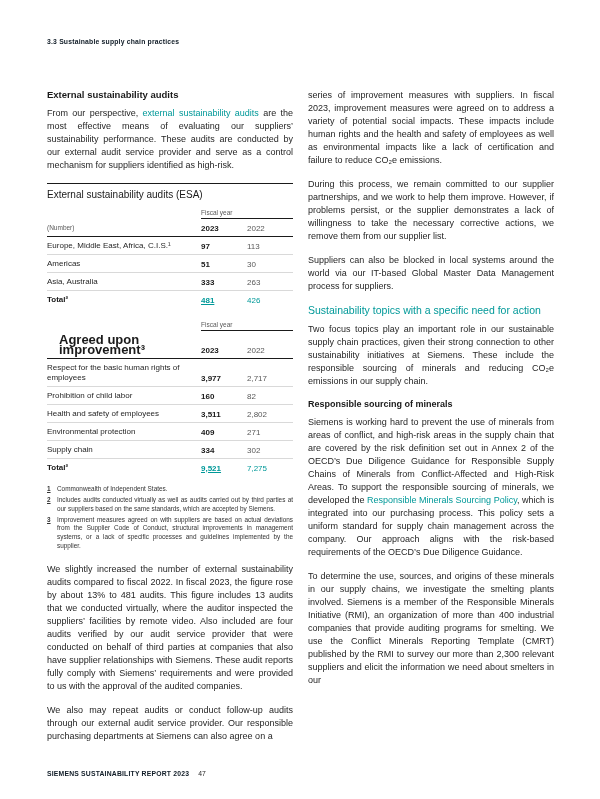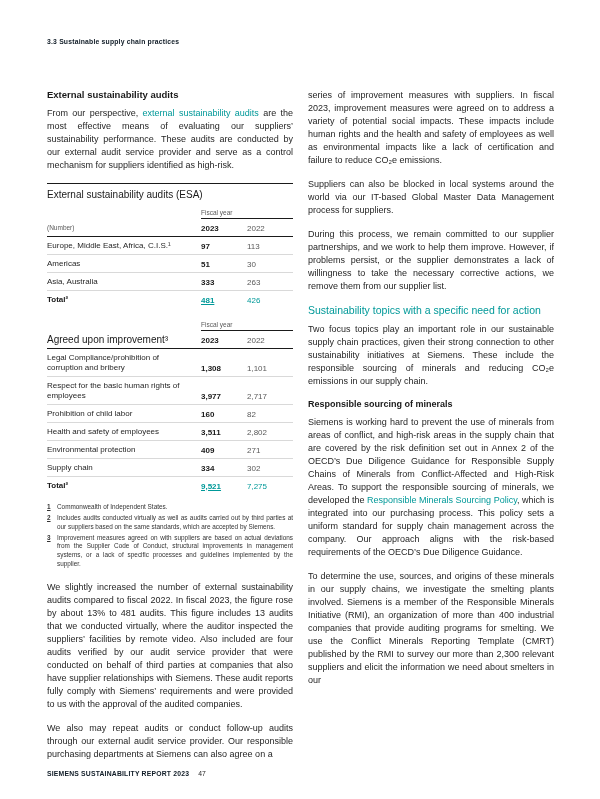--- a/index.html
+++ b/index.html
@@ -25,21 +25,21 @@
   .table-title { border-top:1px solid #1a1a1a; padding-top:5px; font-size:10px; color:#1a1a1a; }
   .fiscal-wrap { display:flex; justify-content:flex-end; margin-top:9px; }
   .fiscal { width:92px; font-size:6.5px; color:#595959; border-bottom:1px solid #1a1a1a; padding-bottom:2px; }
   .trow { display:flex; align-items:flex-end; border-bottom:1px solid #d9d9d9; padding:3.5px 0; font-size:8px; }
   .trow .lbl { flex:1; padding-right:6px; color:#262626; line-height:10px; }
   .trow .v { width:46px; text-align:left; flex:none; }
   .v.y23 { font-weight:bold; color:#1a1a1a; }
   .v.y22 { color:#595959; }
   .thead { border-bottom:1px solid #1a1a1a; }
   .thead .lbl { font-size:6.5px; color:#595959; }
-  .thead.bold-label .lbl { font-size:10px; font-weight:normal; color:#1a1a1a; }
+  .thead.bold-label .lbl { font-size:13px; font-weight:bold; color:#1a1a1a;margin-left:12px; }
   .trow.total { border-bottom:none; }
   .trow.total .lbl { font-weight:bold; color:#1a1a1a; }
   .trow.total .v.y23 { color:#009999; font-weight:bold;text-decoration:underline; }
   .trow.total .v.y22 { color:#009999; font-weight:normal; }
 
   
   .footnotes { margin-top:9px; margin-bottom:13px; }
   .fn { display:flex; font-size:6.4px; line-height:8.6px; color:#333333; margin-bottom:2.5px; }
   .fn .marker { width:10px; flex:none; font-weight:bold; text-decoration:underline; }
   .fn .txt { flex:1; text-align:justify; }
@@ -99,25 +99,20 @@
         <div class="table">
           <div class="fiscal-wrap">
             <div class="fiscal">Fiscal year</div>
           </div>
           <div class="trow thead bold-label">
             <div class="lbl">Agreed upon improvement³</div>
             <div class="v y23">2023</div>
             <div class="v y22">2022</div>
           </div>
           <div class="trow">
-            <div class="lbl">Legal Compliance/prohibition of corruption and bribery</div>
-            <div class="v y23">1,308</div>
-            <div class="v y22">1,101</div>
-          </div>
-          <div class="trow">
             <div class="lbl">Respect for the basic human rights of employees</div>
             <div class="v y23">3,977</div>
             <div class="v y22">2,717</div>
           </div>
           <div class="trow">
             <div class="lbl">Prohibition of child labor</div>
             <div class="v y23">160</div>
             <div class="v y22">82</div>
           </div>
           <div class="trow">
@@ -156,22 +151,22 @@
             <span class="txt">Improvement measures agreed on with suppliers are based on actual deviations from the Supplier Code of Conduct, structural improvements in management systems, or a lack of specific processes and guidelines implemented by the supplier.</span>
           </div>
         </div>
 
         <p class="body">We slightly increased the number of external sustainability audits compared to fiscal 2022. In fiscal 2023, the figure rose by about 13% to 481 audits. This figure includes 13 audits that we conducted virtually, where the auditor inspected the suppliers’ facilities by remote video. Also included are four audits verified by our audit service provider that were conducted on behalf of third parties at companies that also have supplier relationships with Siemens. These audit reports fully comply with Siemens’ requirements and were provided to us with the approval of the audited companies.</p>
         <p class="body">We also may repeat audits or conduct follow-up audits through our external audit service provider. Our responsible purchasing departments at Siemens can also agree on a</p>
       </div>
 
       <div class="col">
         <p class="body">series of improvement measures with suppliers. In fiscal 2023, improvement measures were agreed on to address a variety of potential social impacts. These impacts include human rights and the health and safety of employees as well as environmental impacts like a lack of certification and failure to reduce CO₂e emissions.</p>
+        <p class="body">During this process, we remain committed to our supplier partnerships, and we work to help them improve. However, if problems persist, or the supplier demonstrates a lack of willingness to take the necessary corrective actions, we remove them from our supplier list.</p>
         <p class="body">Suppliers can also be blocked in local systems around the world via our IT-based Global Master Data Management process for suppliers.</p>
-        <p class="body">During this process, we remain committed to our supplier partnerships, and we work to help them improve. However, if problems persist, or the supplier demonstrates a lack of willingness to take the necessary corrective actions, we remove them from our supplier list.</p>
 
         <div class="h-teal">Sustainability topics with a specific need for action</div>
         <p class="body">Two focus topics play an important role in our sustainable supply chain practices, given their strong connection to other sustainability initiatives at Siemens. These include the responsible sourcing of minerals and reducing CO₂e emissions in our supply chain.</p>
 
         <div class="h3">Responsible sourcing of minerals</div>
         <p class="body"><span>Siemens is working hard to prevent the use of minerals from areas of conflict, and high-risk areas in the supply chain that are covered by the risk definition set out in Annex 2 of the OECD’s Due Diligence Guidance for Responsible Supply Chains of Minerals from Conflict-Affected and High-Risk Areas. To support the responsible sourcing of minerals, we developed the </span><a class="link">Responsible Minerals Sourcing Policy</a><span>, which is integrated into our purchasing process. This policy sets a uniform standard for supply chain management across the company. Our approach aligns with the risk-based requirements of the OECD’s Due Diligence Guidance.</span></p>
         <p class="body">To determine the use, sources, and origins of these minerals in our supply chains, we investigate the smelting plants involved. Siemens is a member of the Responsible Minerals Initiative (RMI), an organization of more than 400 industrial companies that provide auditing programs for smelting. We use the Conflict Minerals Reporting Template (CMRT) published by the RMI to survey our more than 2,300 relevant suppliers and elicit the information we need about smelters in our</p>
       </div>
 
     </div>

